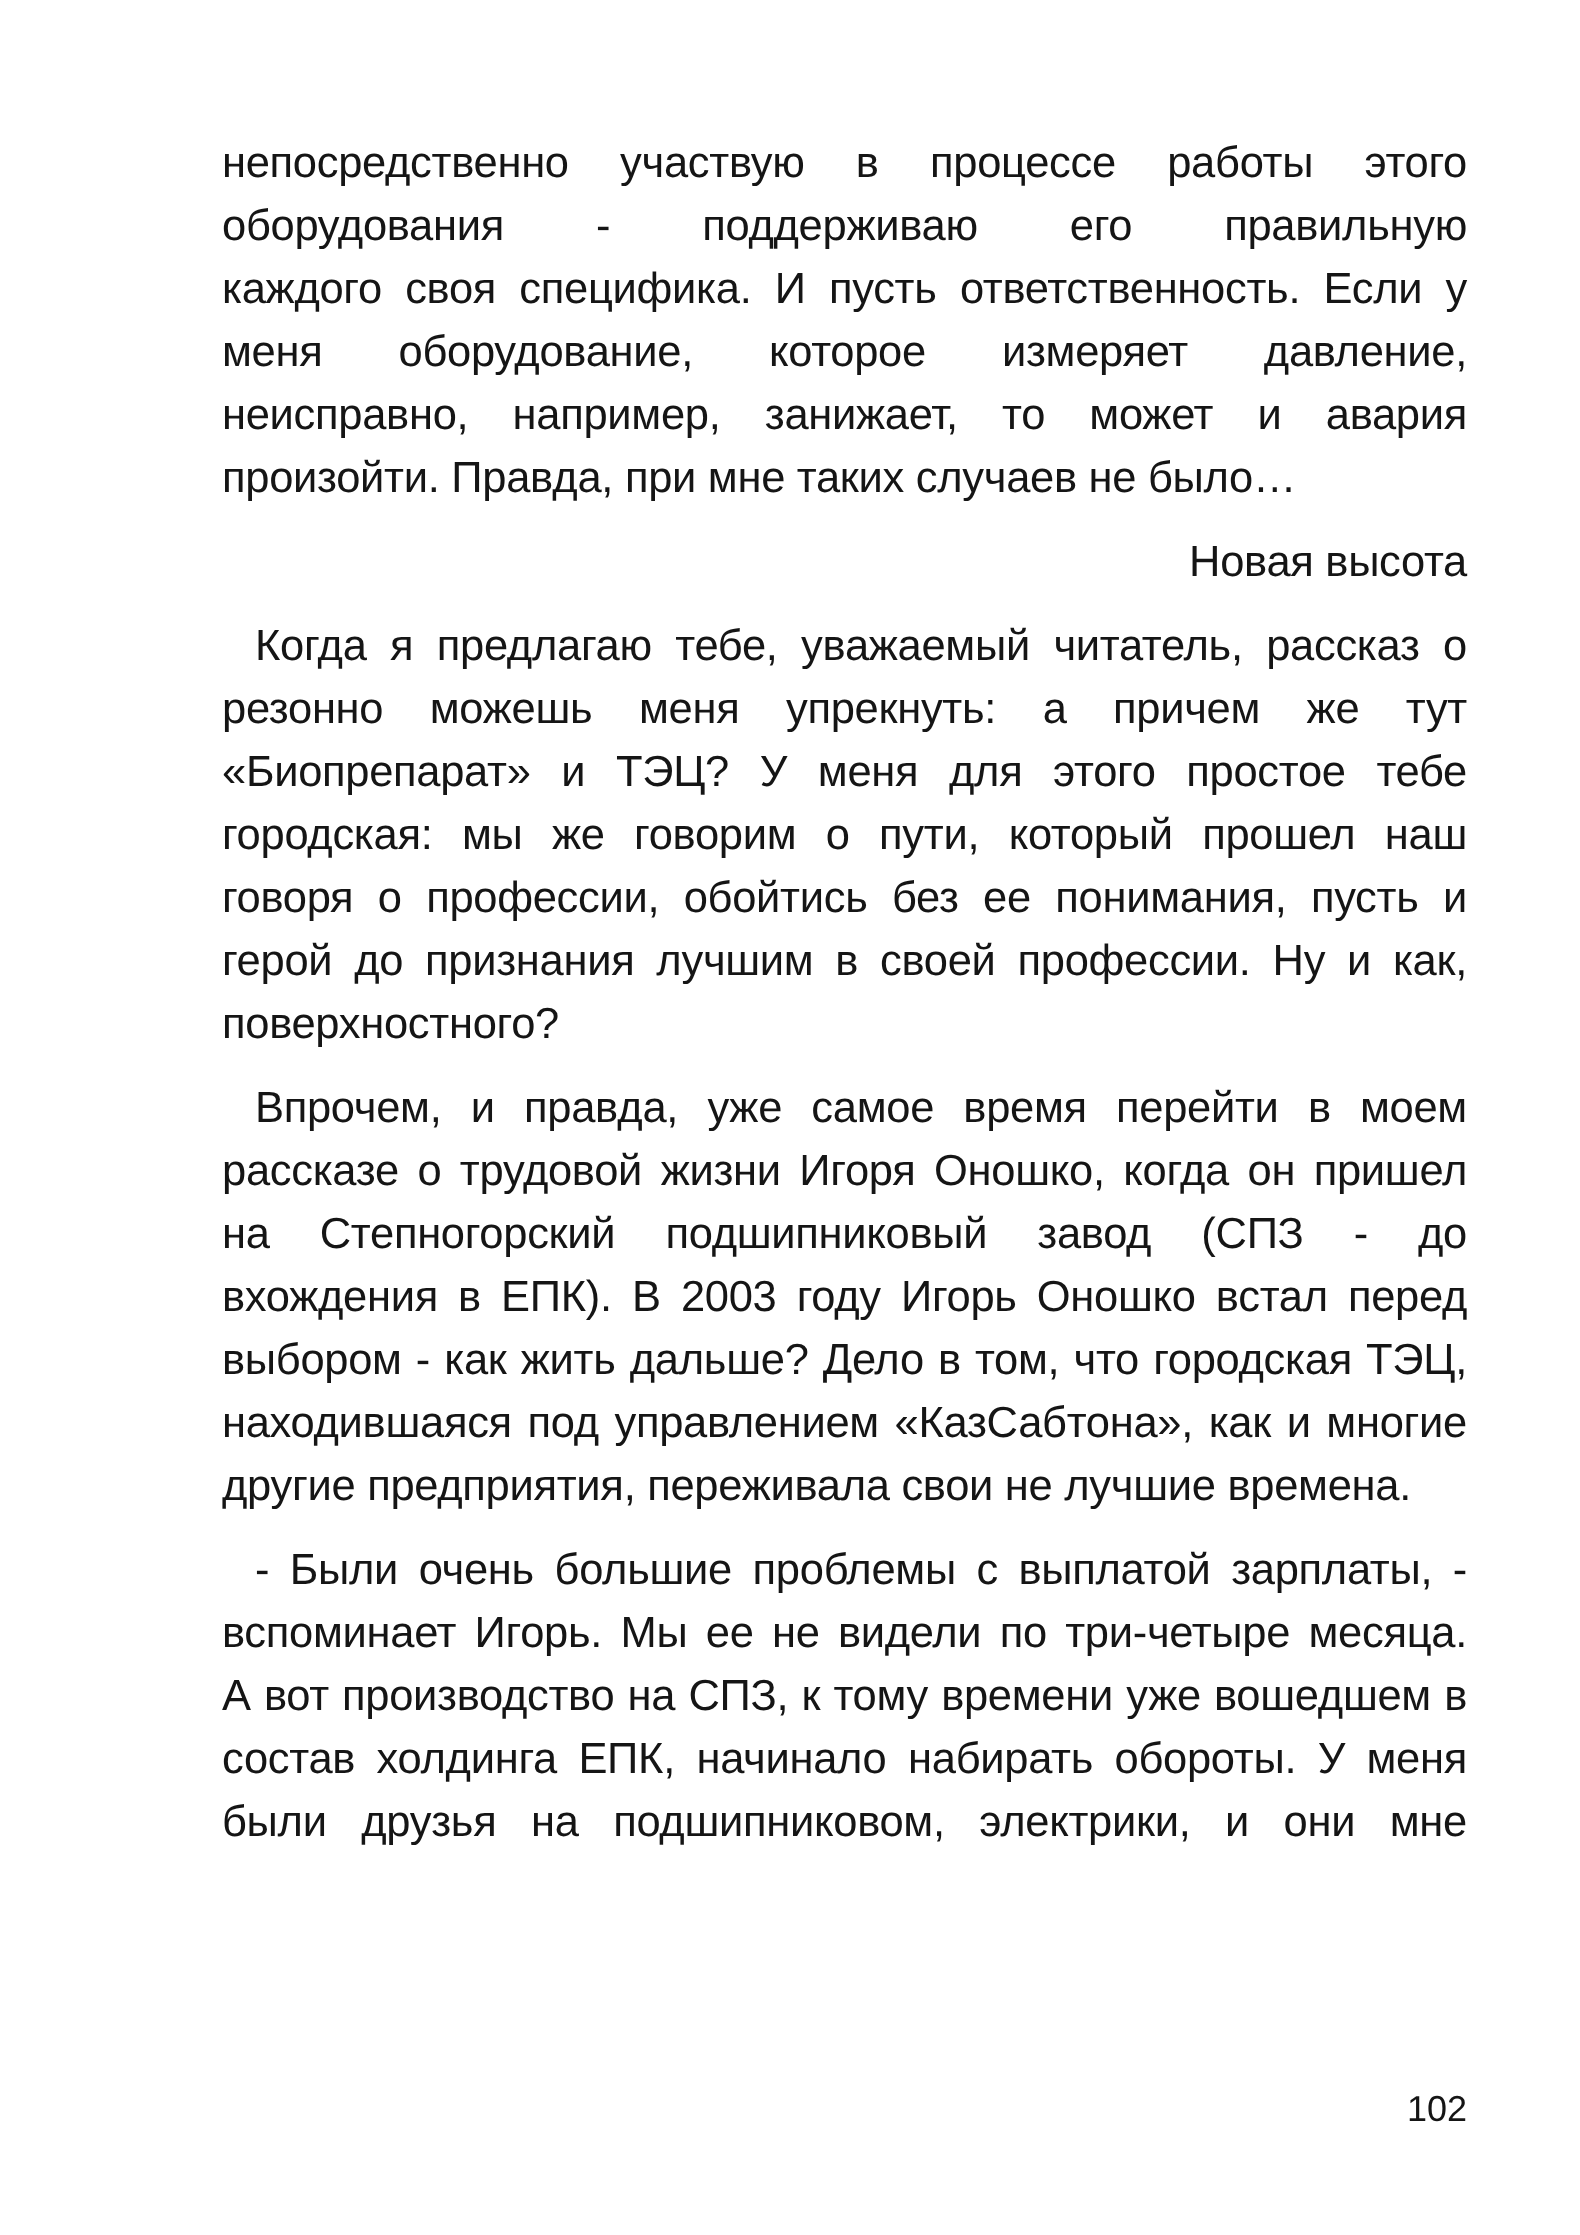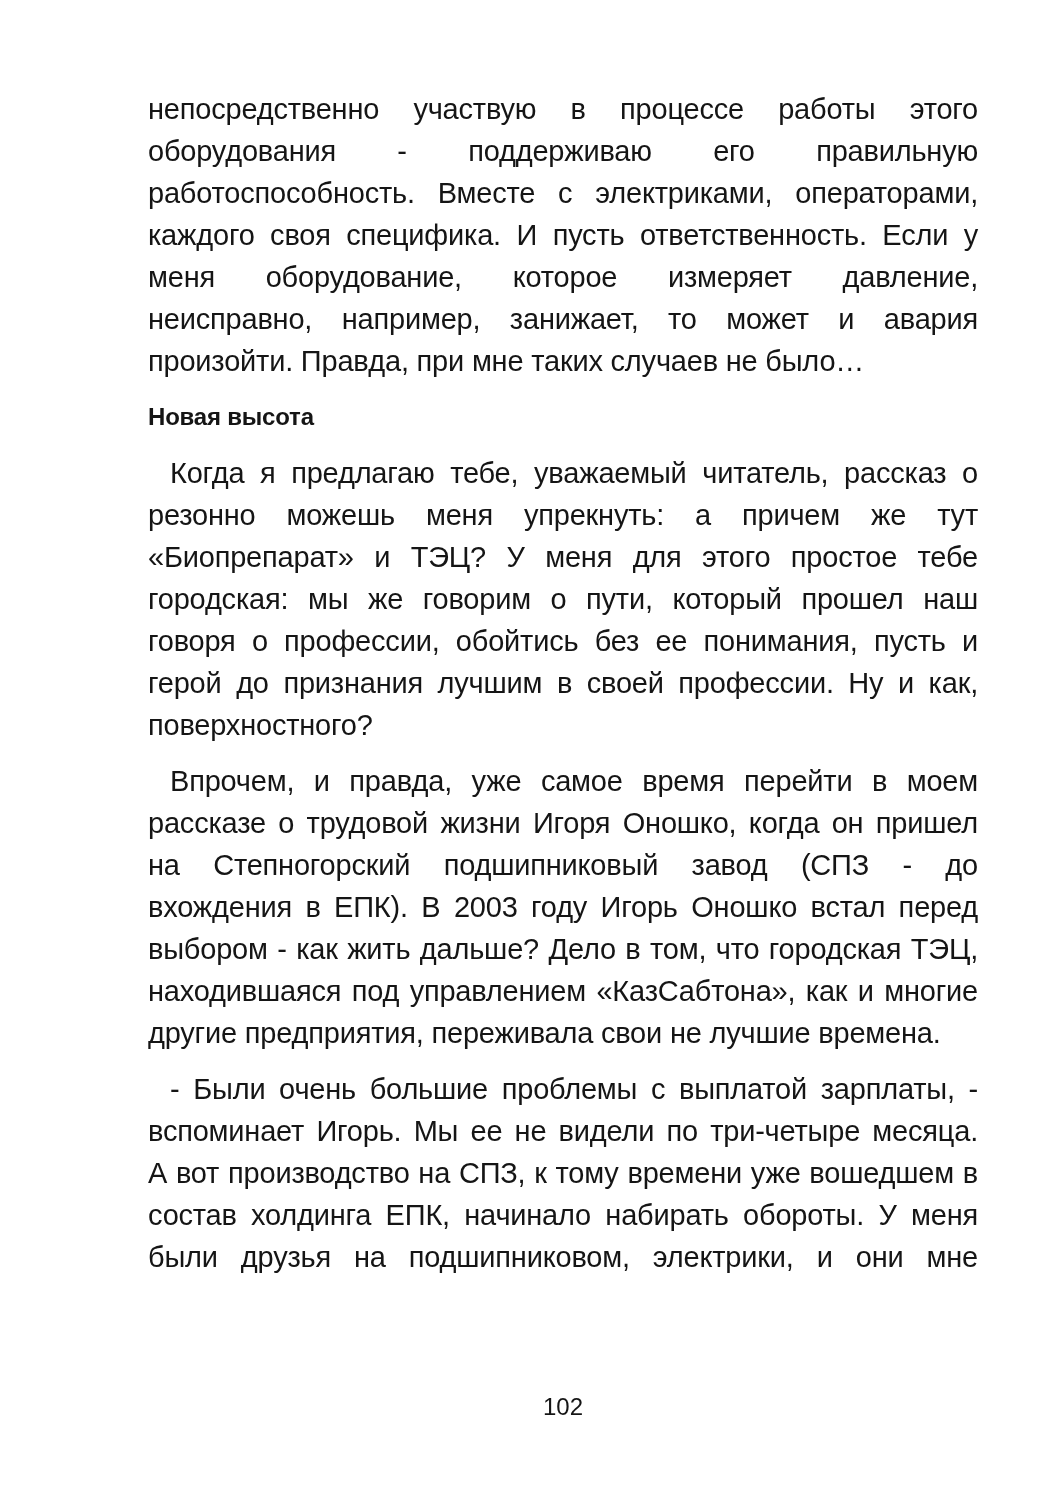--- a/index.html
+++ b/index.html
@@ -32,46 +32,45 @@
     text-align-last: justify;
     letter-spacing: -0.2px;
   }
   .line.last {
     text-align-last: left;
   }
   .line.indent {
     padding-left: 22px;
   }
   .heading {
-    font-size: 24px;
-    font-weight: bold;
+    font-size: 29px;
+    font-weight: normal;
     line-height: 42px;
-    text-align: left;
+    text-align: right;
     margin: 8px 0 14px 0;
     letter-spacing: -0.2px;
   }
   .page-number {
     position: absolute;
     left: 148px;
     top: 1392px;
     width: 830px;
-    text-align: center;
+    text-align: right;
     font-size: 24px;
     line-height: 30px;
   }
 </style>
 </head>
 <body>
 
 <div class="page">
   <div class="text-column">
       <div class="para">
         <div class="line">непосредственно участвую в процессе работы этого</div>
         <div class="line">оборудования - поддерживаю его правильную</div>
-        <div class="line">работоспособность. Вместе с электриками, операторами,</div>
         <div class="line">каждого своя специфика. И пусть ответственность. Если у</div>
         <div class="line">меня оборудование, которое измеряет давление,</div>
         <div class="line">неисправно, например, занижает, то может и авария</div>
         <div class="line last">произойти. Правда, при мне таких случаев не было…</div>
       </div>
       <div class="heading">Новая высота</div>
       <div class="para">
         <div class="line indent">Когда я предлагаю тебе, уважаемый читатель, рассказ о</div>
         <div class="line">резонно можешь меня упрекнуть: а причем же тут</div>
         <div class="line">«Биопрепарат» и ТЭЦ? У меня для этого простое тебе</div>

